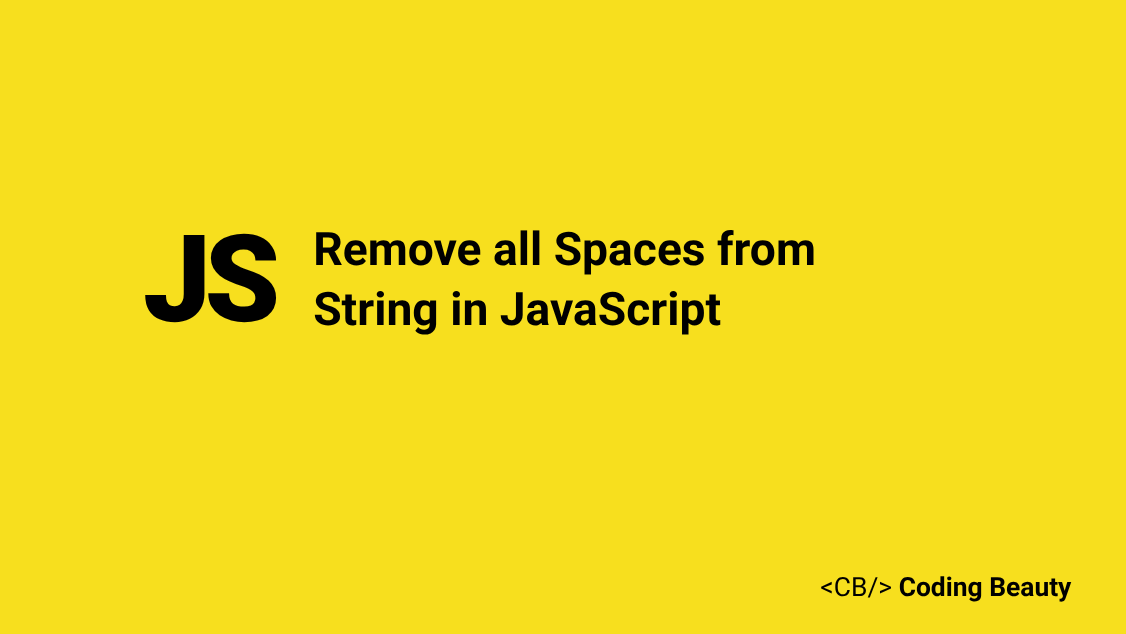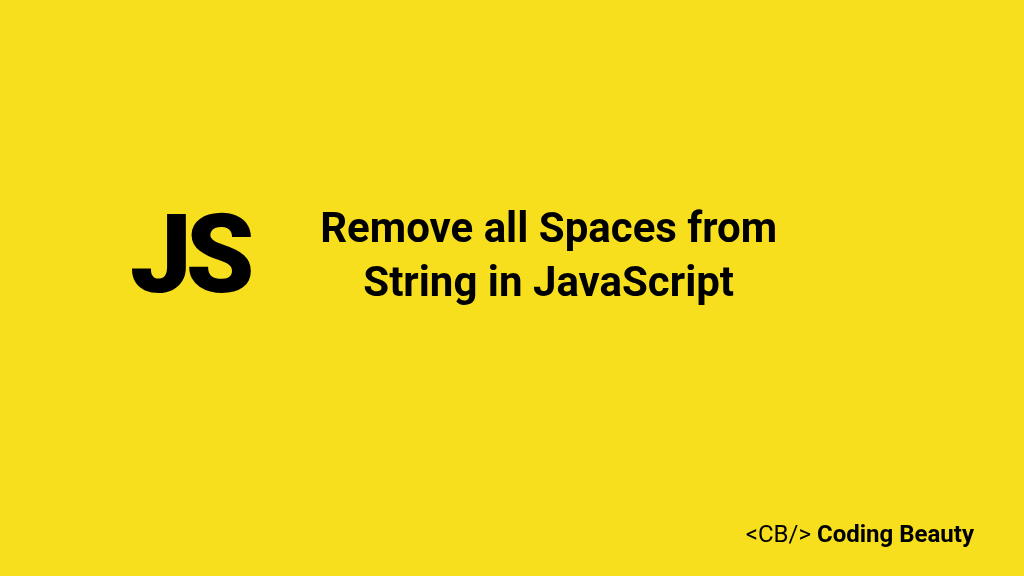--- a/index.html
+++ b/index.html
@@ -14,37 +14,36 @@
       font-family: -apple-system, BlinkMacSystemFont, "Segoe UI", Roboto, Helvetica, Arial, sans-serif;
       position: relative;
       overflow: hidden;
     }
     .content {
       position: absolute;
       top: 200px;
       left: 130px;
       display: flex;
       align-items: center;
-      gap: 20px;
+      gap: 36px;
     }
     .js-badge {
       font-size: 110px;
       font-weight: 900;
       color: #000;
       letter-spacing: -6px;
       line-height: 1;
       align-self: flex-start;
     }
     .title {
       font-size: 42px;
       font-weight: 700;
       color: #000;
       line-height: 1.28;
       max-width: 560px;
-      text-align: center;
     }
     .brand {
       position: absolute;
       bottom: 28px;
       right: 50px;
       font-size: 24px;
       font-weight: 700;
       color: #000;
     }
     .brand-tag {

